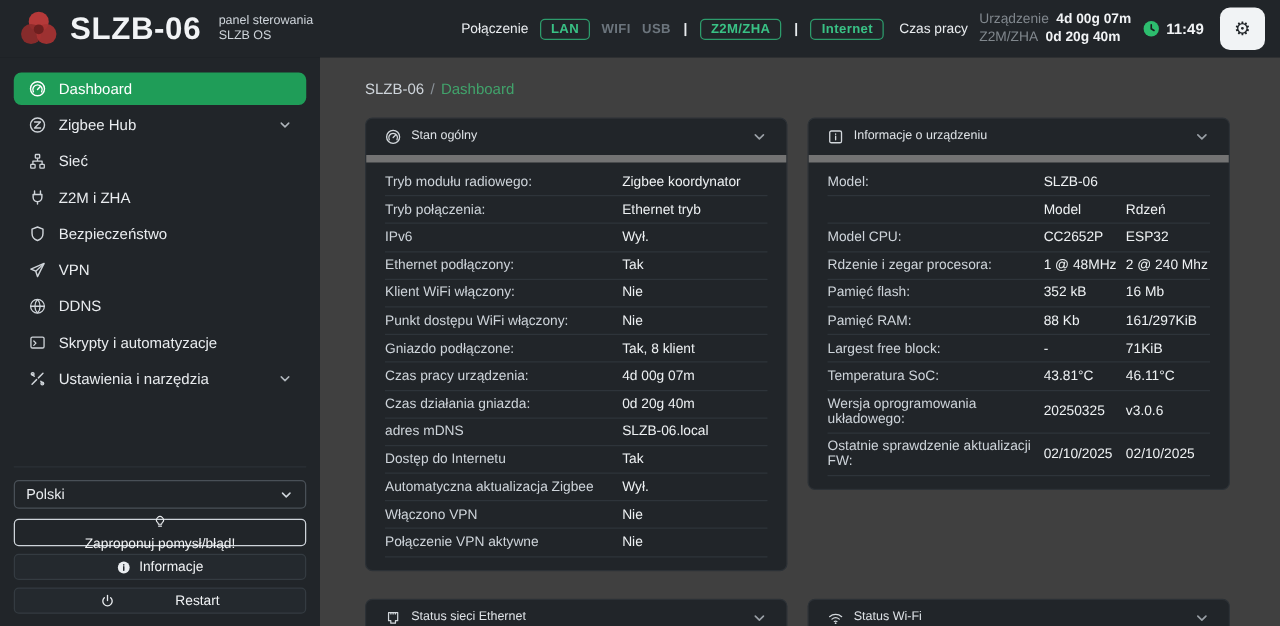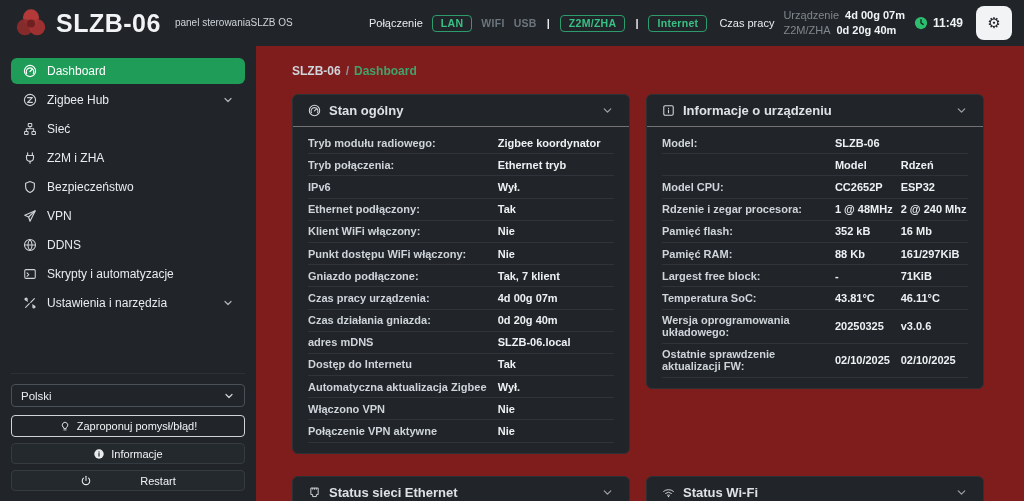--- a/index.html
+++ b/index.html
@@ -8,21 +8,21 @@
     font-family:"Liberation Sans","DejaVu Sans",sans-serif;
     background:#1a1d20; color:#dee2e6; font-size:12px;
   }
   
   .header {
     height:46px; background:#212529; display:flex; align-items:center;
     padding:0 12px 0 14px; gap:8px;
   }
   .logo-wrap { display:flex; align-items:center; gap:8px; }
   .logo-title { font-size:25px; font-weight:800; color:#f1f3f5; letter-spacing:.5px; }
-  .logo-sub { display:flex; flex-direction:row; justify-content:center; margin-left:6px; }
+  .logo-sub { display:flex; flex-direction:column; justify-content:center; margin-left:6px; }
   .logo-sub span { font-size:10px; color:#ced4da; line-height:1.25; }
   .header-right { margin-left:auto; display:flex; align-items:center; gap:9px; font-size:11px; }
   .hdr-label { color:#e9ecef; }
   .badge {
     border:1px solid #2d9c6c; color:#39c185; border-radius:4px;
     padding:1px 8px 2px; font-weight:700; font-size:10.5px; letter-spacing:.3px;
   }
   .hdr-muted { color:#6c757d; font-weight:600; font-size:10.5px; letter-spacing:.3px; }
   .hdr-sep { color:#e9ecef; font-weight:700; margin:0 1px; }
   .uptime { display:flex; flex-direction:column; line-height:1.35; font-size:11px; }
@@ -34,21 +34,21 @@
     width:36px; height:34px; background:#f1f3f5; color:#212529; border:none;
     border-radius:8px; display:flex; align-items:center; justify-content:center;
     font-size:15px; cursor:pointer; margin-left:4px;
   }
   
   .app { display:flex; height:455px; }
   .sidebar {
     width:256px; background:#212529; padding:12px 11px 10px;
     display:flex; flex-direction:column; flex-shrink:0;
   }
-  .main { flex:1; background:#7f1d1d; padding:16px 40px 0 36px; overflow:hidden;font-weight:bold; }
+  .main { flex:1; background:#404040; padding:16px 40px 0 36px; overflow:hidden; }
   
   .nav-item {
     display:flex; align-items:center; gap:10px; height:26px; padding:0 11px;
     border-radius:6px; color:#e9ecef; font-size:12px; cursor:pointer; margin-bottom:3px;
   }
   .nav-item .icon { display:flex; color:#cfd4d9; width:15px; justify-content:center; }
   .nav-item.active { background:#1f9d58; color:#fff; }
   .nav-item.active .icon { color:#fff; }
   .nav-chevron { margin-left:auto; color:#aeb4ba; display:flex; }
   .sidebar-bottom { margin-top:auto; border-top:1px solid #2b3136; padding-top:10px; }
@@ -57,34 +57,34 @@
     display:flex; align-items:center; padding:0 9px; color:#e9ecef; font-size:11.5px;
     cursor:pointer; margin-bottom:8px; background:#212529;
   }
   .lang-select .nav-chevron { color:#ced4da; }
   .side-btn {
     width:100%; height:21px; border-radius:4px; display:flex; align-items:center;
     justify-content:center; gap:6px; font-size:11px; color:#f1f3f5; cursor:pointer;
     background:transparent; border:1px solid #343b41; margin-bottom:6px;
     font-family:inherit; background:#24292e;
   }
-  .side-btn.suggest { border:1px solid #ced4da; background:#212529; height:22px; }
+  .side-btn.suggest { border:1px solid #ced4da; background:#212529; height:22px;flex-direction:column; }
   .side-btn .icon { display:flex; color:#e9ecef; }
   
   .breadcrumb { font-size:12px; margin:2px 0 16px 0; color:#ced4da; }
   .breadcrumb .sep { color:#8a9198; margin:0 5px; }
   .breadcrumb .current { color:#41a36b; }
   .cards-grid {
     display:grid; grid-template-columns:1fr 1fr; column-gap:16px; row-gap:22px;
     align-items:start;
   }
   .card { background:#212529; border:1px solid #2c3136; border-radius:6px; }
   .card-header {
-    display:flex; align-items:center; gap:8px; padding:8px 15px; font-size:13px;
-    color:#dee2e6; border-bottom:1px solid #737373; cursor:pointer;
+    display:flex; align-items:flex-start; gap:8px; padding:8px 15px; font-size:10px;
+    color:#dee2e6; border-bottom:6px solid #737373; cursor:pointer;
   }
   .card-header .icon { display:flex; color:#d3d8dc; }
   .card-header .nav-chevron { color:#9aa0a6; }
   .card-body { padding:5px 15px 10px; }
   .trow {
     display:grid; padding:4.6px 0; border-bottom:1px solid #2e343a;
     font-size:11px; align-items:center;
   }
   .trow .lbl { color:#ced4da; }
   .trow .val { color:#eef1f3; }
@@ -345,21 +345,21 @@
               <span class="val">Nie</span>
             </div>
 
             <div class="trow g2">
               <span class="lbl">Punkt dostępu WiFi włączony:</span>
               <span class="val">Nie</span>
             </div>
 
             <div class="trow g2">
               <span class="lbl">Gniazdo podłączone:</span>
-              <span class="val">Tak, 7 klient</span>
+              <span class="val">Tak, 8 klient</span>
             </div>
 
             <div class="trow g2">
               <span class="lbl">Czas pracy urządzenia:</span>
               <span class="val">4d 00g 07m</span>
             </div>
 
             <div class="trow g2">
               <span class="lbl">Czas działania gniazda:</span>
               <span class="val">0d 20g 40m</span>

